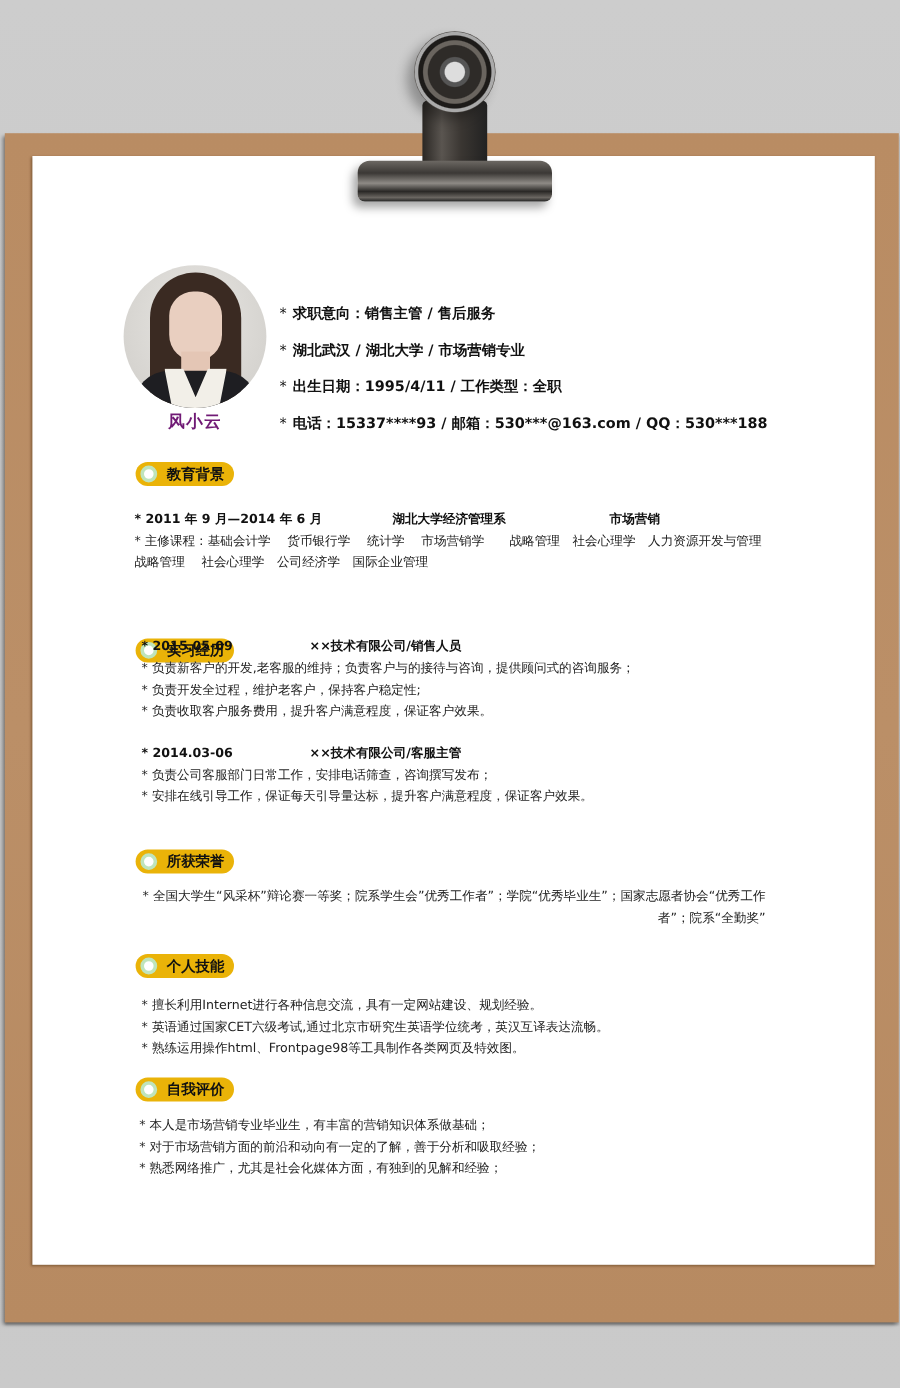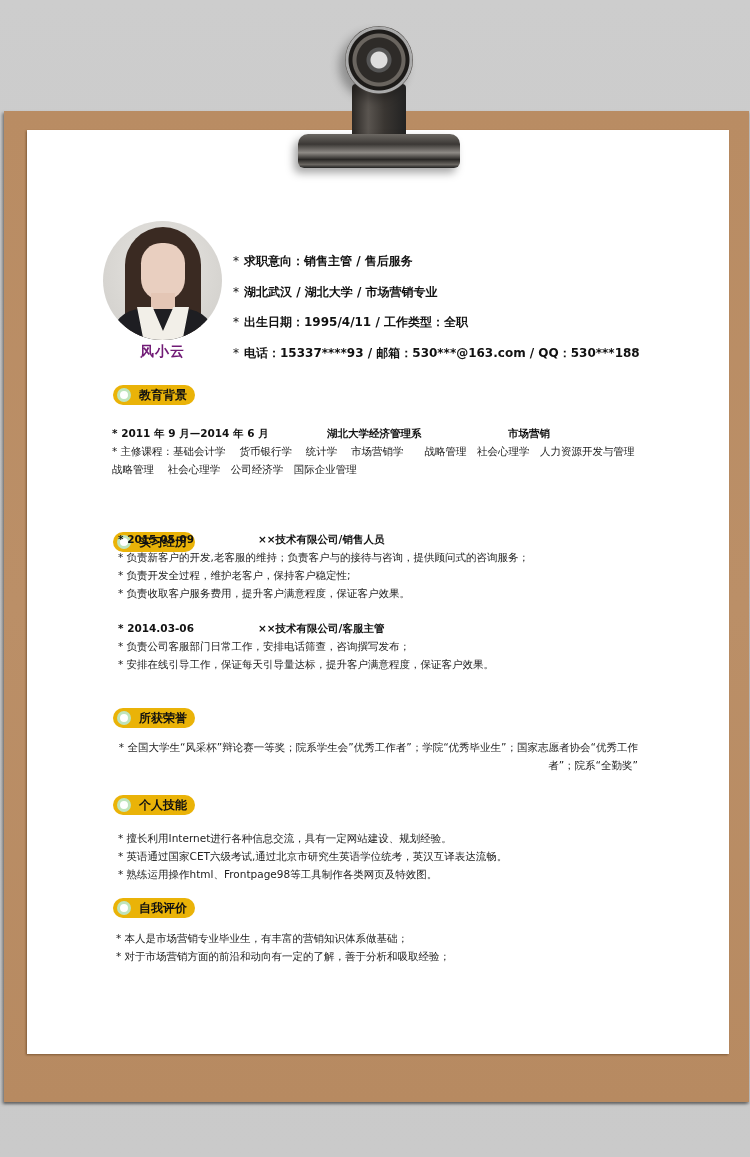--- a/index.html
+++ b/index.html
@@ -176,13 +176,14 @@
   <div class="row">* 熟练运用操作html、Frontpage98等工具制作各类网页及特效图。</div>
 </div>
 
 <div class="section-badge" style="top:898px;">
   <span class="dot"></span>
   <span>自我评价</span>
 </div>
 <div class="block" style="left:116px; top:929px;">
   <div class="row">* 本人是市场营销专业毕业生，有丰富的营销知识体系做基础；</div>
   <div class="row">* 对于市场营销方面的前沿和动向有一定的了解，善于分析和吸取经验；</div>
+  <div class="row">* 熟悉网络推广，尤其是社会化媒体方面，有独到的见解和经验；</div>
 </div>
 
 </body></html>

